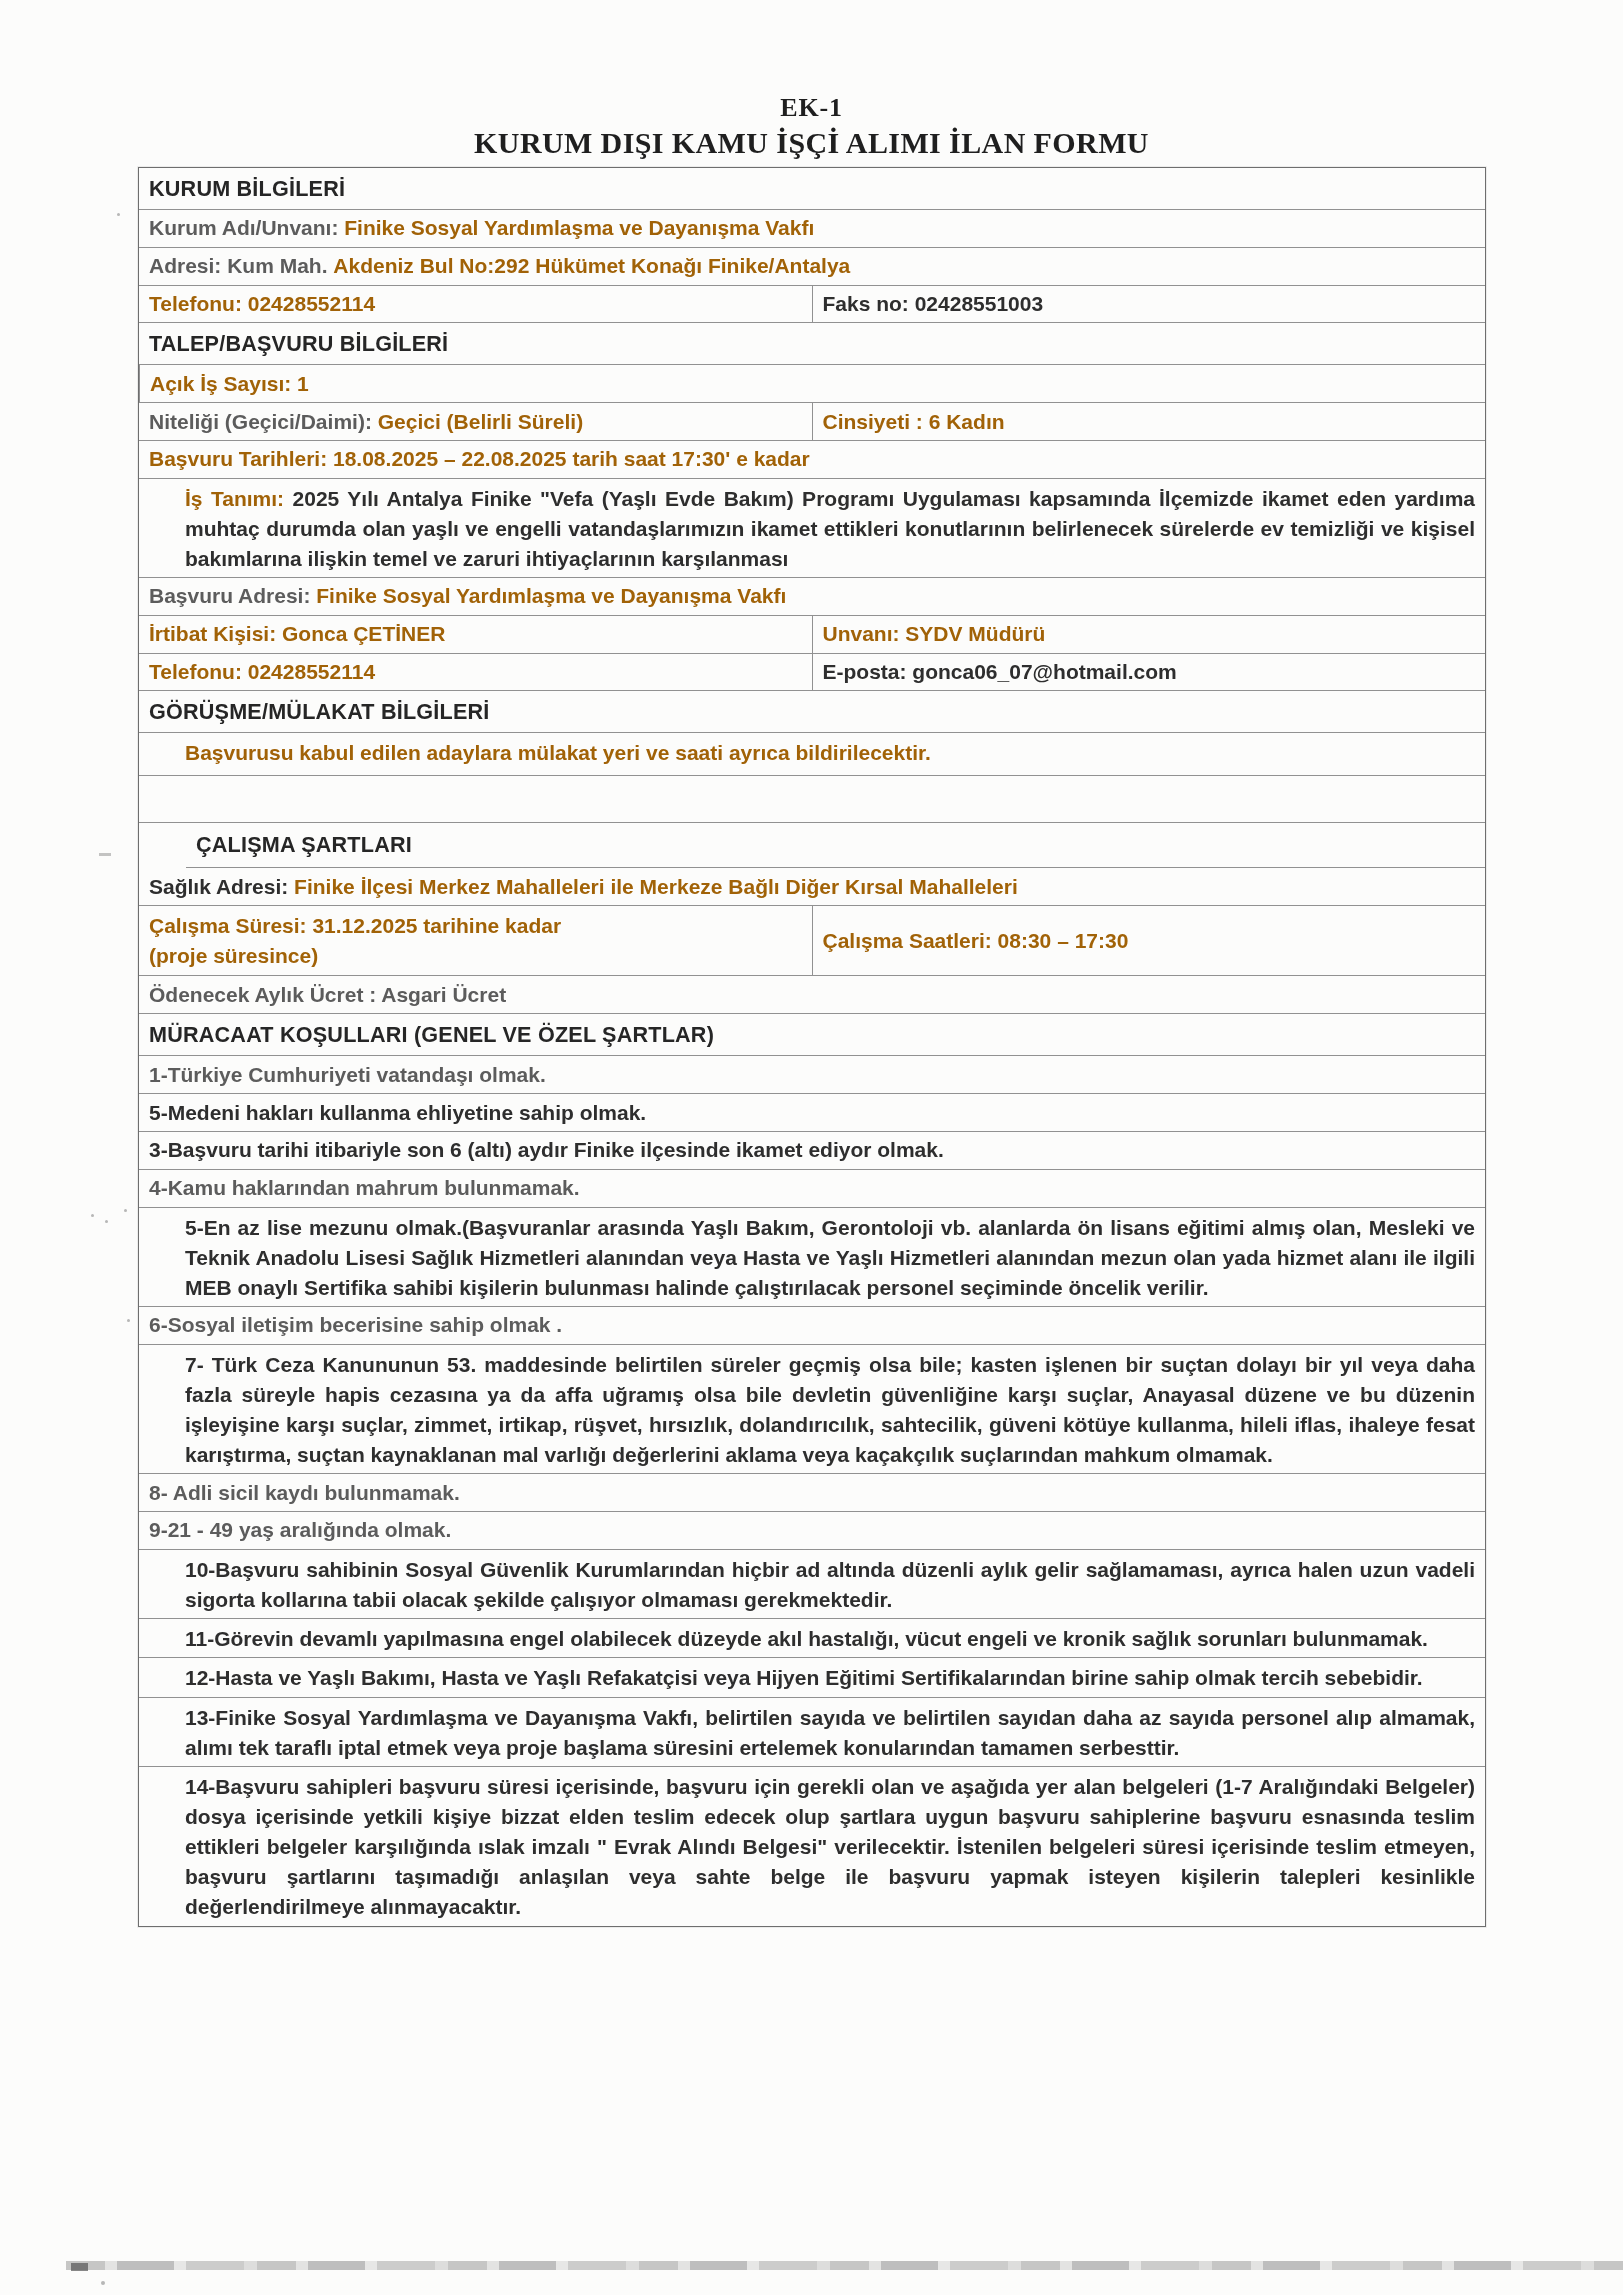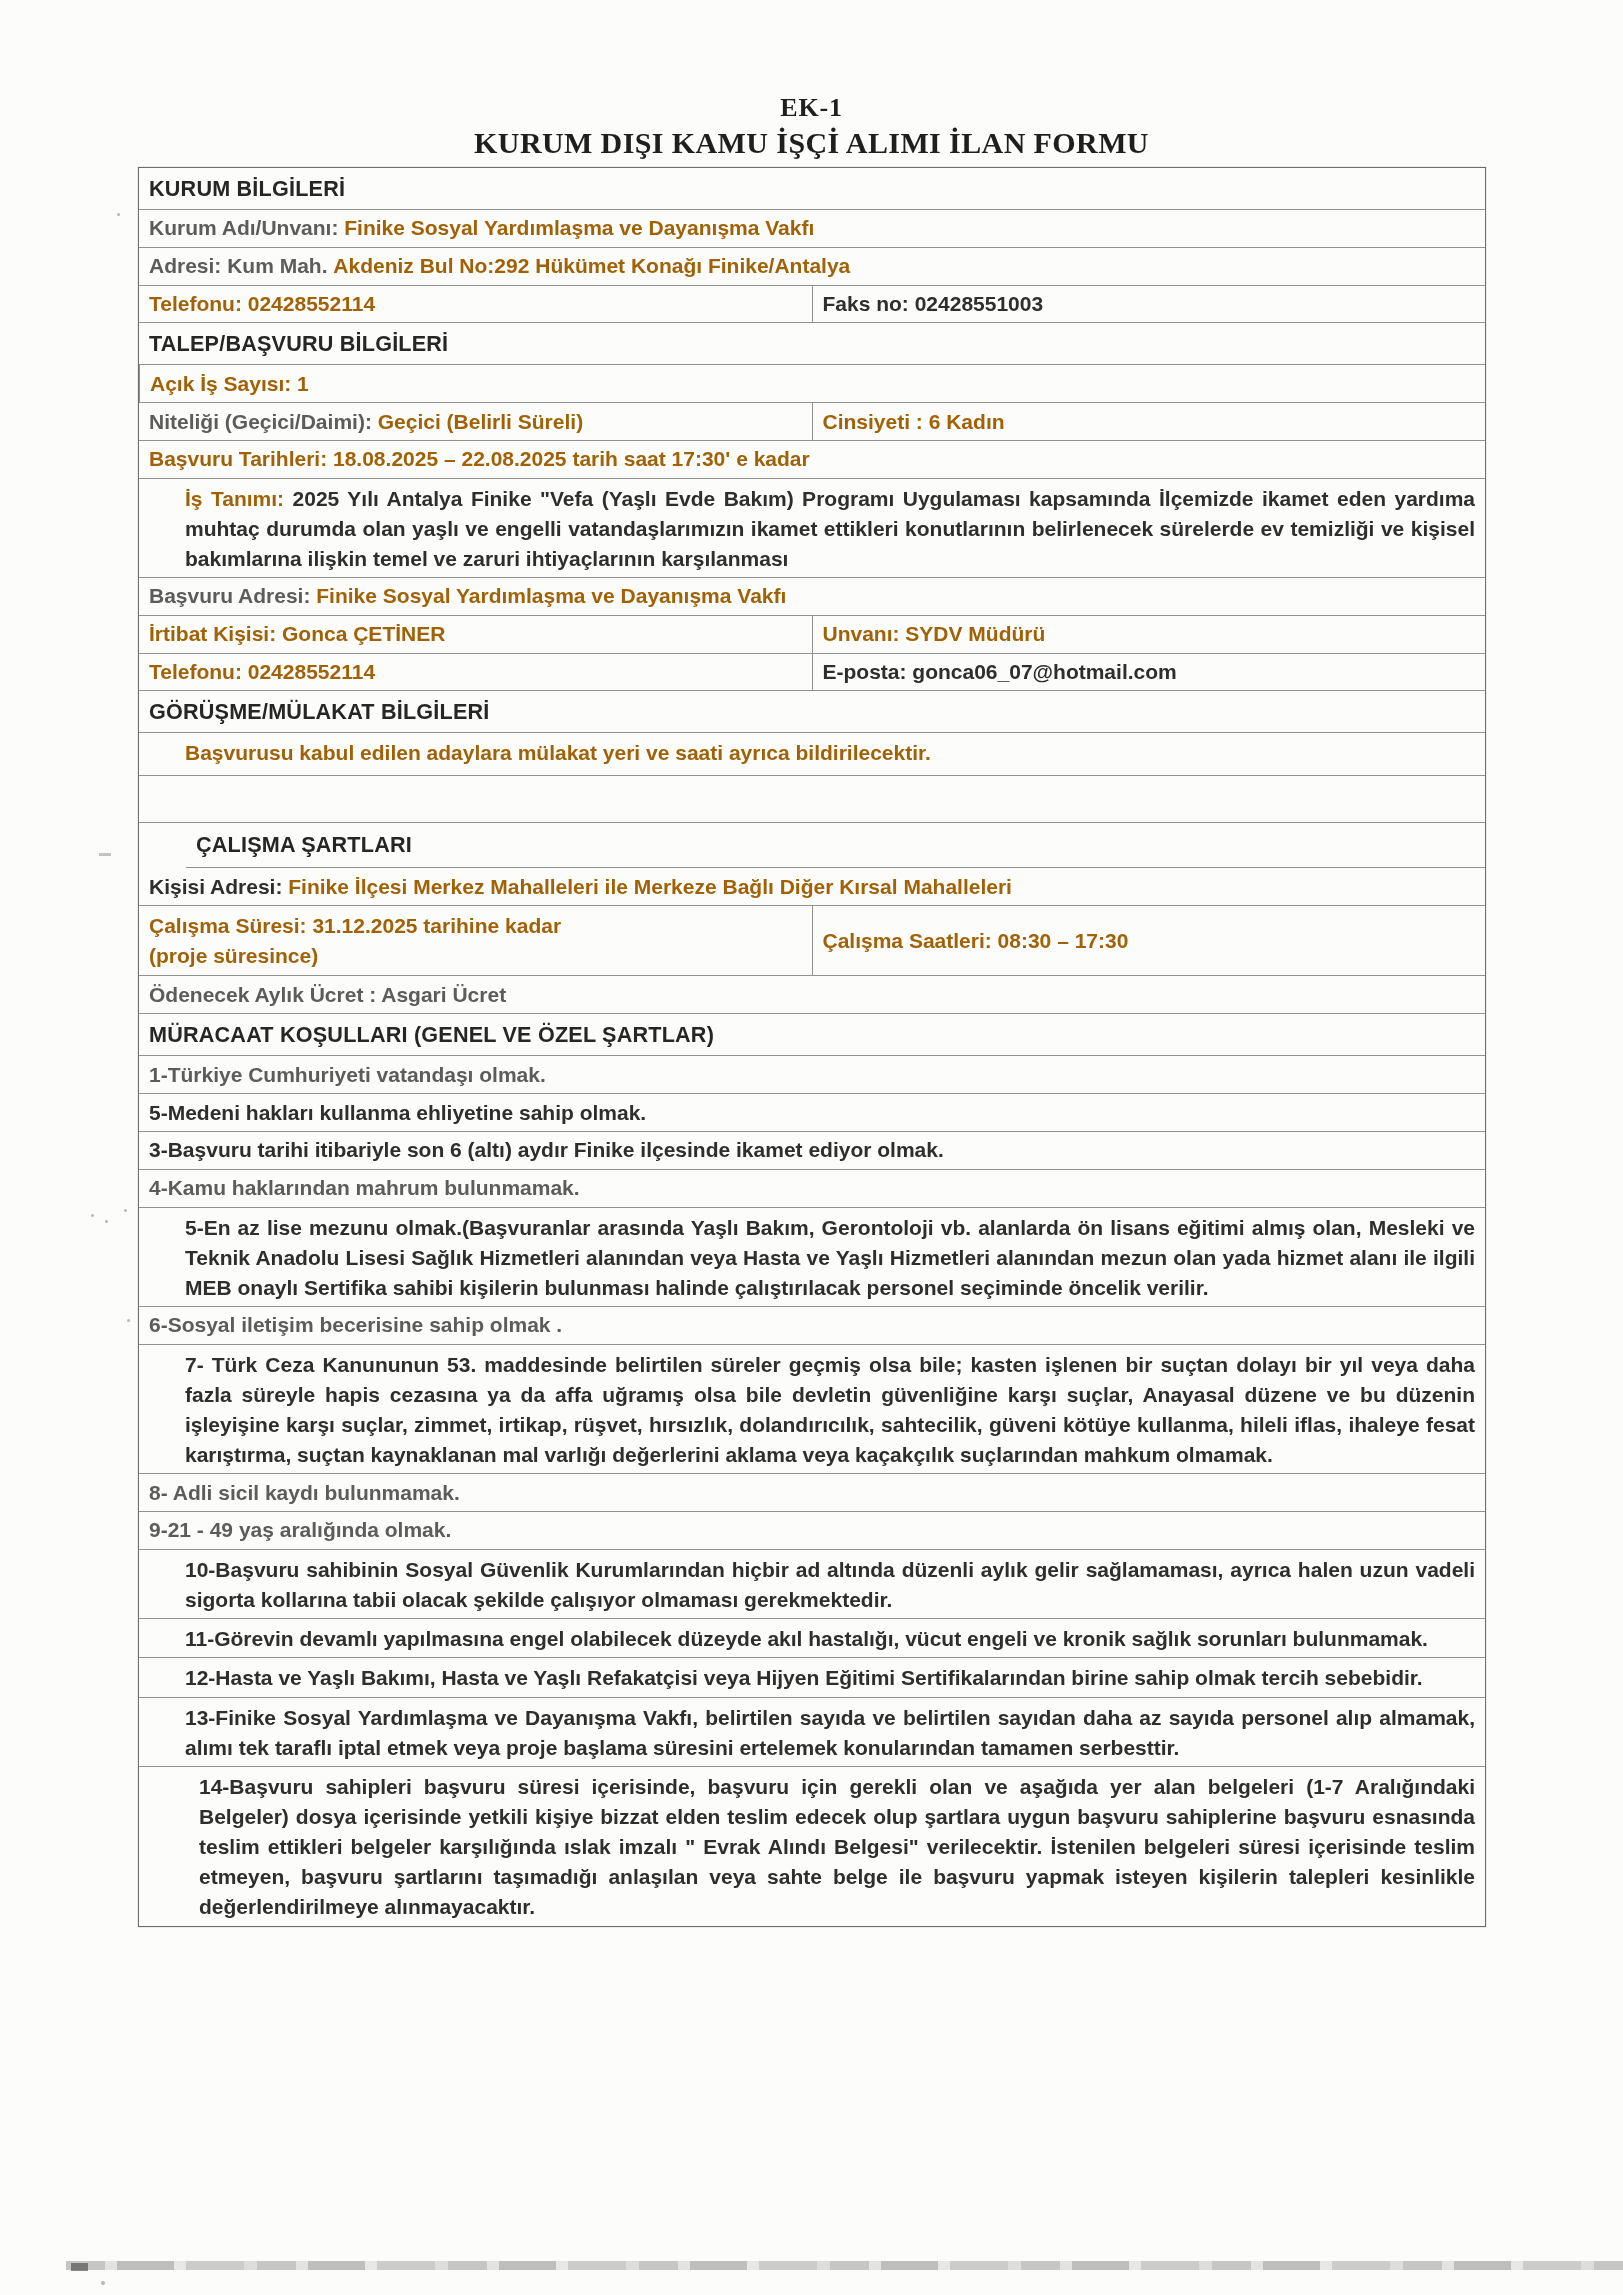--- a/index.html
+++ b/index.html
@@ -20,21 +20,21 @@
   }
   .tag{font-size:26px;letter-spacing:0.8px;}
   .title{font-size:30px;margin-top:2.5px;letter-spacing:0.4px;}
   .ftable{
     position:absolute;left:138px;top:167px;width:1346px;
     border:1.7px solid #6e6e6e;
     box-shadow:0 0 0 0.8px rgba(120,120,120,.15);
     background:transparent;
   }
   .trow{display:flex;border-bottom:0.8px solid #919191;align-items:stretch;}
-  .trow:last-child{border-bottom:none;padding-left:14px;}
+  .trow:last-child{border-bottom:none;}
   .cell{
     flex:1 1 50%;display:flex;align-items:center;
     padding:3.4px 10px;
     font-size:21px;font-weight:600;line-height:30px;
   }
   .cell .txt{width:100%;white-space:pre-line;}
   .cell.right{border-left:0.8px solid #919191;}
   .trow.section .cell .txt{font-weight:700;font-size:21.6px;color:#262626;letter-spacing:0.2px;}
   .trow.faded .txt{color:#5c5c5c;}
   .trow.justify .txt{text-align:justify;}
@@ -149,21 +149,21 @@
           <div class="txt"><span></span></div>
         </div>
       </div>
       <div class="trow section" style="min-height: 44px; margin-left: 47px;">
         <div class="cell">
           <div class="txt"><span>ÇALIŞMA ŞARTLARI</span></div>
         </div>
       </div>
       <div class="trow" style="min-height: 37px;">
         <div class="cell">
-          <div class="txt"><span>Kişisi Adresi: </span><span class="b">Finike İlçesi Merkez Mahalleleri ile Merkeze Bağlı Diğer Kırsal Mahalleleri</span></div>
+          <div class="txt"><span>Sağlık Adresi: </span><span class="b">Finike İlçesi Merkez Mahalleleri ile Merkeze Bağlı Diğer Kırsal Mahalleleri</span></div>
         </div>
       </div>
       <div class="trow" style="min-height: 69px;">
         <div class="cell left">
           <div class="txt"><span class="b">Çalışma Süresi:  31.12.2025 tarihine kadar
 (proje süresince)</span></div>
         </div>
         <div class="cell right">
           <div class="txt"><span class="b">Çalışma Saatleri: 08:30 – 17:30</span></div>
         </div>

